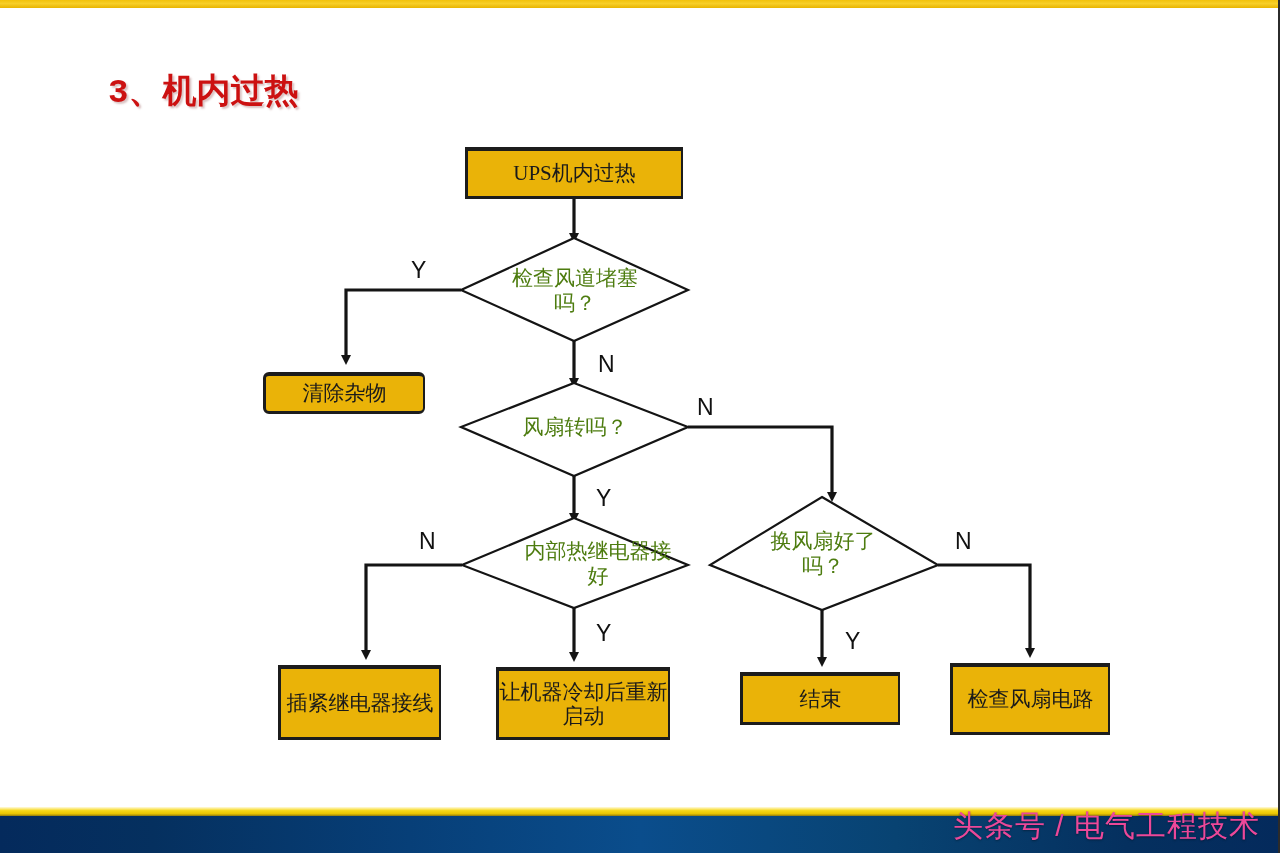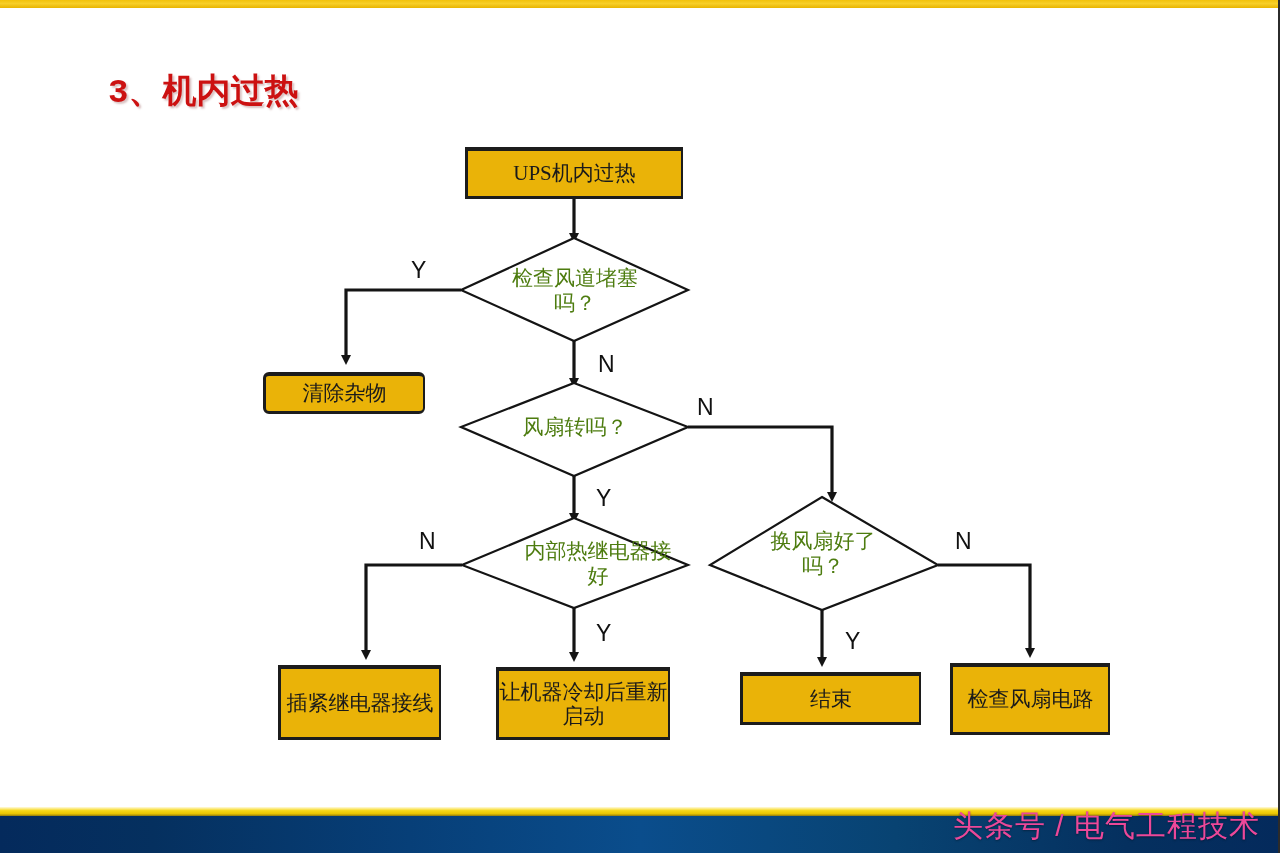--- a/index.html
+++ b/index.html
@@ -190,21 +190,21 @@
   <div class="diamond-label" style="left:752px; top:525px; width:142px; height:58px;">换风扇好了吗？</div>
 
   <div class="node box-heavy" style="left:465px; top:147px; width:218px; height:52px;">UPS机内过热</div>
 
   <div class="node box-heavy" style="left:263px; top:372px; width:162px; height:42px;border-radius:6px;">清除杂物</div>
 
   <div class="node box-heavy" style="left:278px; top:665px; width:163px; height:75px;">插紧继电器接线</div>
 
   <div class="node box-heavy" style="left:496px; top:667px; width:174px; height:73px;">让机器冷却后重新启动</div>
 
-  <div class="node box-heavy" style="left:740px; top:672px; width:181px; height:53px;">结束</div>
+  <div class="node box-heavy" style="left:740px; top:672px; width:160px; height:53px;">结束</div>
 
   <div class="node box-heavy" style="left:950px; top:663px; width:160px; height:72px;">检查风扇电路</div>
 
   <div class="branch-label" style="left:411px; top:257px;">Y</div>
 
   <div class="branch-label" style="left:598px; top:351px;">N</div>
 
   <div class="branch-label" style="left:697px; top:394px;">N</div>
 
   <div class="branch-label" style="left:596px; top:485px;">Y</div>

